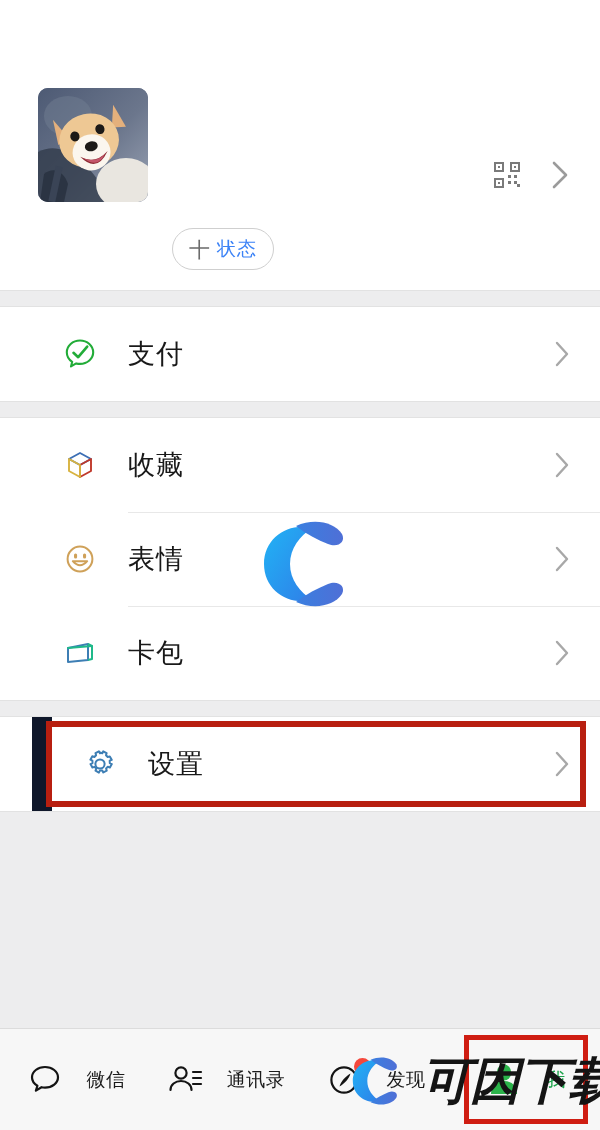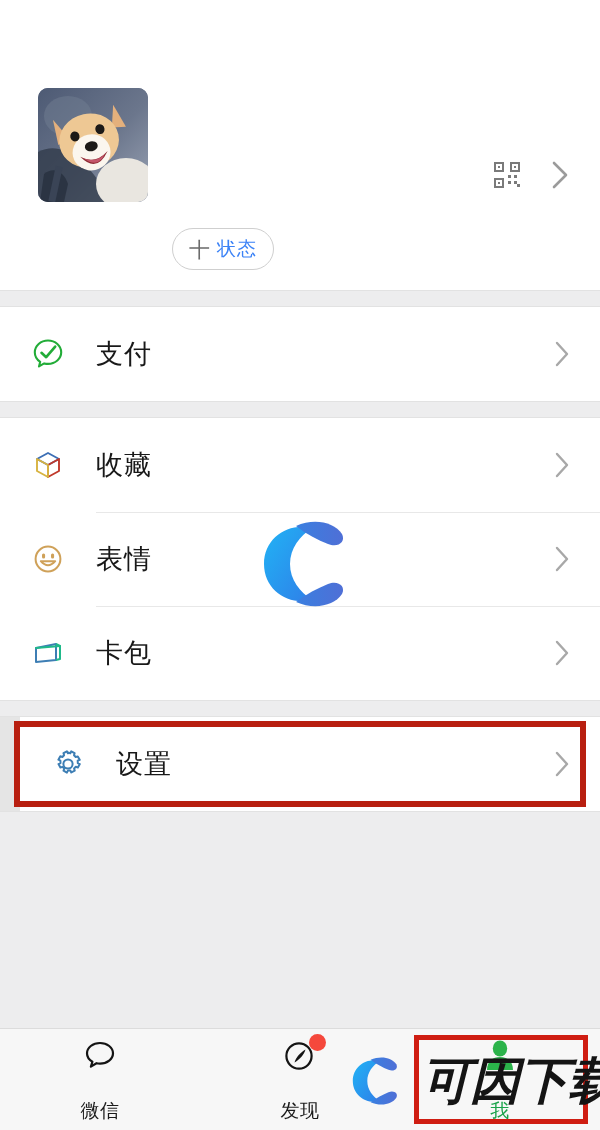--- a/index.html
+++ b/index.html
@@ -84,20 +84,21 @@
     border-bottom:1px solid #e2e2e2;
   }
   .gap-1 { height:17px; }
   .gap-2 { height:17px; }
   .gap-3 { height:17px; }
 
   
   .group {
     background:#ffffff;
     flex:0 0 auto;
+    margin-left:32px;
   }
   .row {
     position:relative;
     height:94px;
     display:flex;
     align-items:center;
     background:#ffffff;
   }
   .row + .row::before {
     content:"";
@@ -122,21 +123,21 @@
   .row-chevron {
     position:absolute;
     right:28px; top:50%;
     transform:translateY(-50%);
     width:20px; height:30px;
   }
 
   
   .group-settings {
     position:relative;
-    background:#e5e5e5;
+    background:#0f172a;
     padding-left:20px;
   }
   .settings-highlight {
     position:absolute;
     left:14px; right:14px;
     top:4px; bottom:4px;
     border:6px solid #b81f10;
     pointer-events:none;
     z-index:4;
   }
@@ -155,21 +156,20 @@
     background:#f7f7f7;
     border-top:1px solid #dcdcdc;
     display:flex;
     align-items:center;
   }
   .tab {
     position:relative;
     flex:1 1 0;
     height:100%;
     display:flex;
-    flex-direction:column;
     align-items:center;
     justify-content:center;
     gap:22px;
     text-align:center;
   }
   .tab-icon {
     position:relative;
     width:40px; height:40px;
     display:flex; align-items:center; justify-content:center;
   }
@@ -397,20 +397,32 @@
 
     <div class="tab">
       <span class="tab-icon">
         <svg viewBox="0 0 40 40" aria-hidden="true">
           <path d="M20 7c7.2 0 13 4.6 13 10.3 0 5.7-5.8 10.3-13 10.3-1.2 0-2.4-.1-3.5-.4l-5.6 3.4 1.5-4.9C9 23.8 7 20.8 7 17.3 7 11.6 12.8 7 20 7z" fill="none" stroke="#141414" stroke-width="2.2" stroke-linejoin="round"></path>
         </svg>
       </span>
       <span class="tab-label">微信</span>
     </div>
 
+    <div class="tab">
+      <span class="tab-icon">
+        <svg viewBox="0 0 40 40" aria-hidden="true">
+          <circle cx="16" cy="13" r="5.6" fill="none" stroke="#141414" stroke-width="2.2"></circle>
+          <path d="M5.5 30c0-5.3 4.7-9 10.5-9s10.5 3.7 10.5 9" fill="none" stroke="#141414" stroke-width="2.2" stroke-linecap="round"></path>
+          <line x1="28" y1="12" x2="36" y2="12" stroke="#141414" stroke-width="2.2" stroke-linecap="round"></line>
+          <line x1="28" y1="18" x2="36" y2="18" stroke="#141414" stroke-width="2.2" stroke-linecap="round"></line>
+          <line x1="28" y1="24" x2="36" y2="24" stroke="#141414" stroke-width="2.2" stroke-linecap="round"></line>
+        </svg>
+      </span>
+      <span class="tab-label">通讯录</span>
+    </div>
 
     <div class="tab">
       <span class="tab-icon">
         <svg viewBox="0 0 40 40" aria-hidden="true">
           <circle cx="19" cy="20" r="12.6" fill="none" stroke="#141414" stroke-width="2.2"></circle>
           <path d="M25.5 13.5 C20 17 16 21 14.5 26.5 C20 23 24 19 25.5 13.5 Z" fill="#141414"></path>
         </svg>
         <span class="tab-badge"></span>
       </span>
       <span class="tab-label">发现</span>

